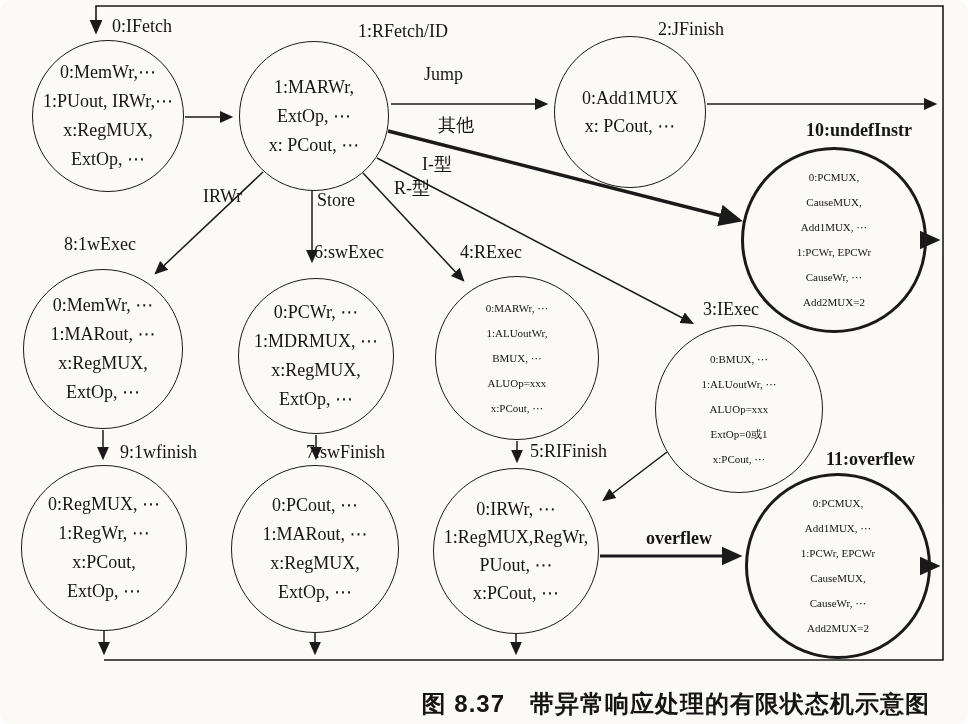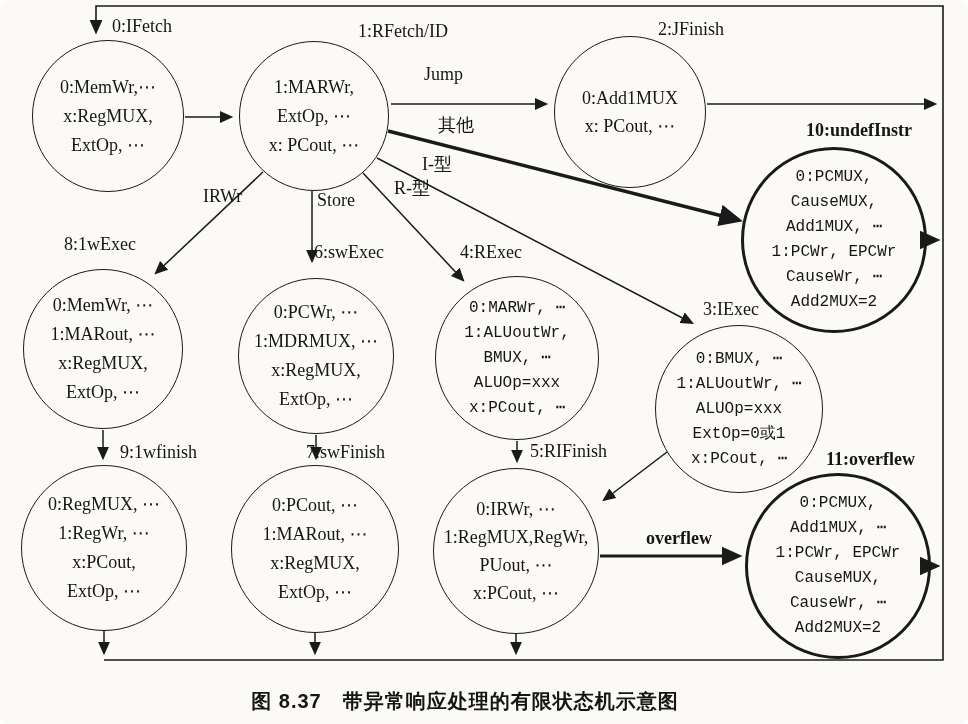--- a/index.html
+++ b/index.html
@@ -21,39 +21,39 @@
     align-items:center;justify-content:center;
     text-align:right;
     font-size:18px;
     background:transparent;
     box-sizing:border-box;
   }
   .st.bold{border-width:3.4px;}
   .st .sl{display:block;white-space:nowrap;}
   .lh29 .sl{line-height:29px;}
   .lh28 .sl{line-height:28px;}
-  .lh26 .sl{line-height:25px;font-size:16px;font-family:Liberation Mono, monospace;}
+  .lh26 .sl{line-height:25px;font-size:11px;}
   .slab{
     position:absolute;
     font-size:18px;
     white-space:nowrap;
   }
   .elab{
     position:absolute;
     font-size:18px;
     white-space:nowrap;
   }
   .b{font-weight:bold;font-size:18px;}
   .caption{
     position:absolute;
     left:0;top:688px;width:930px;
-    text-align:center;
+    text-align:right;
     font-family:"Liberation Sans", sans-serif;
     font-weight:bold;
-    font-size:20px;
+    font-size:24px;
     letter-spacing:1px;
   }
 </style>
 </head>
 <body>
 
 <div class="page">
 
   <svg class="edges" width="968" height="724" viewBox="0 0 968 724">
     <defs>
@@ -97,20 +97,21 @@
   <div class="slab" style="left:530px;top:441px">5:RIFinish</div>
   <div class="slab" style="left:314px;top:242px">6:swExec</div>
   <div class="slab" style="left:306px;top:442px">7:swFinish</div>
   <div class="slab" style="left:64px;top:234px">8:1wExec</div>
   <div class="slab" style="left:120px;top:442px">9:1wfinish</div>
   <div class="slab b" style="left:806px;top:120px">10:undefInstr</div>
   <div class="slab b" style="left:826px;top:449px">11:overflew</div>
 
   <div class="st lh29" style="left:32px;top:40px;width:152px;height:152px">
     <span class="sl">0:MemWr,⋯</span>
+    <span class="sl">1:PUout, IRWr,⋯</span>
     <span class="sl">x:RegMUX,</span>
     <span class="sl">ExtOp, ⋯</span>
   </div>
 
   <div class="st lh29" style="left:239px;top:41px;width:150px;height:150px">
     <span class="sl">1:MARWr,</span>
     <span class="sl">ExtOp, ⋯</span>
     <span class="sl">x: PCout, ⋯</span>
   </div>
 

